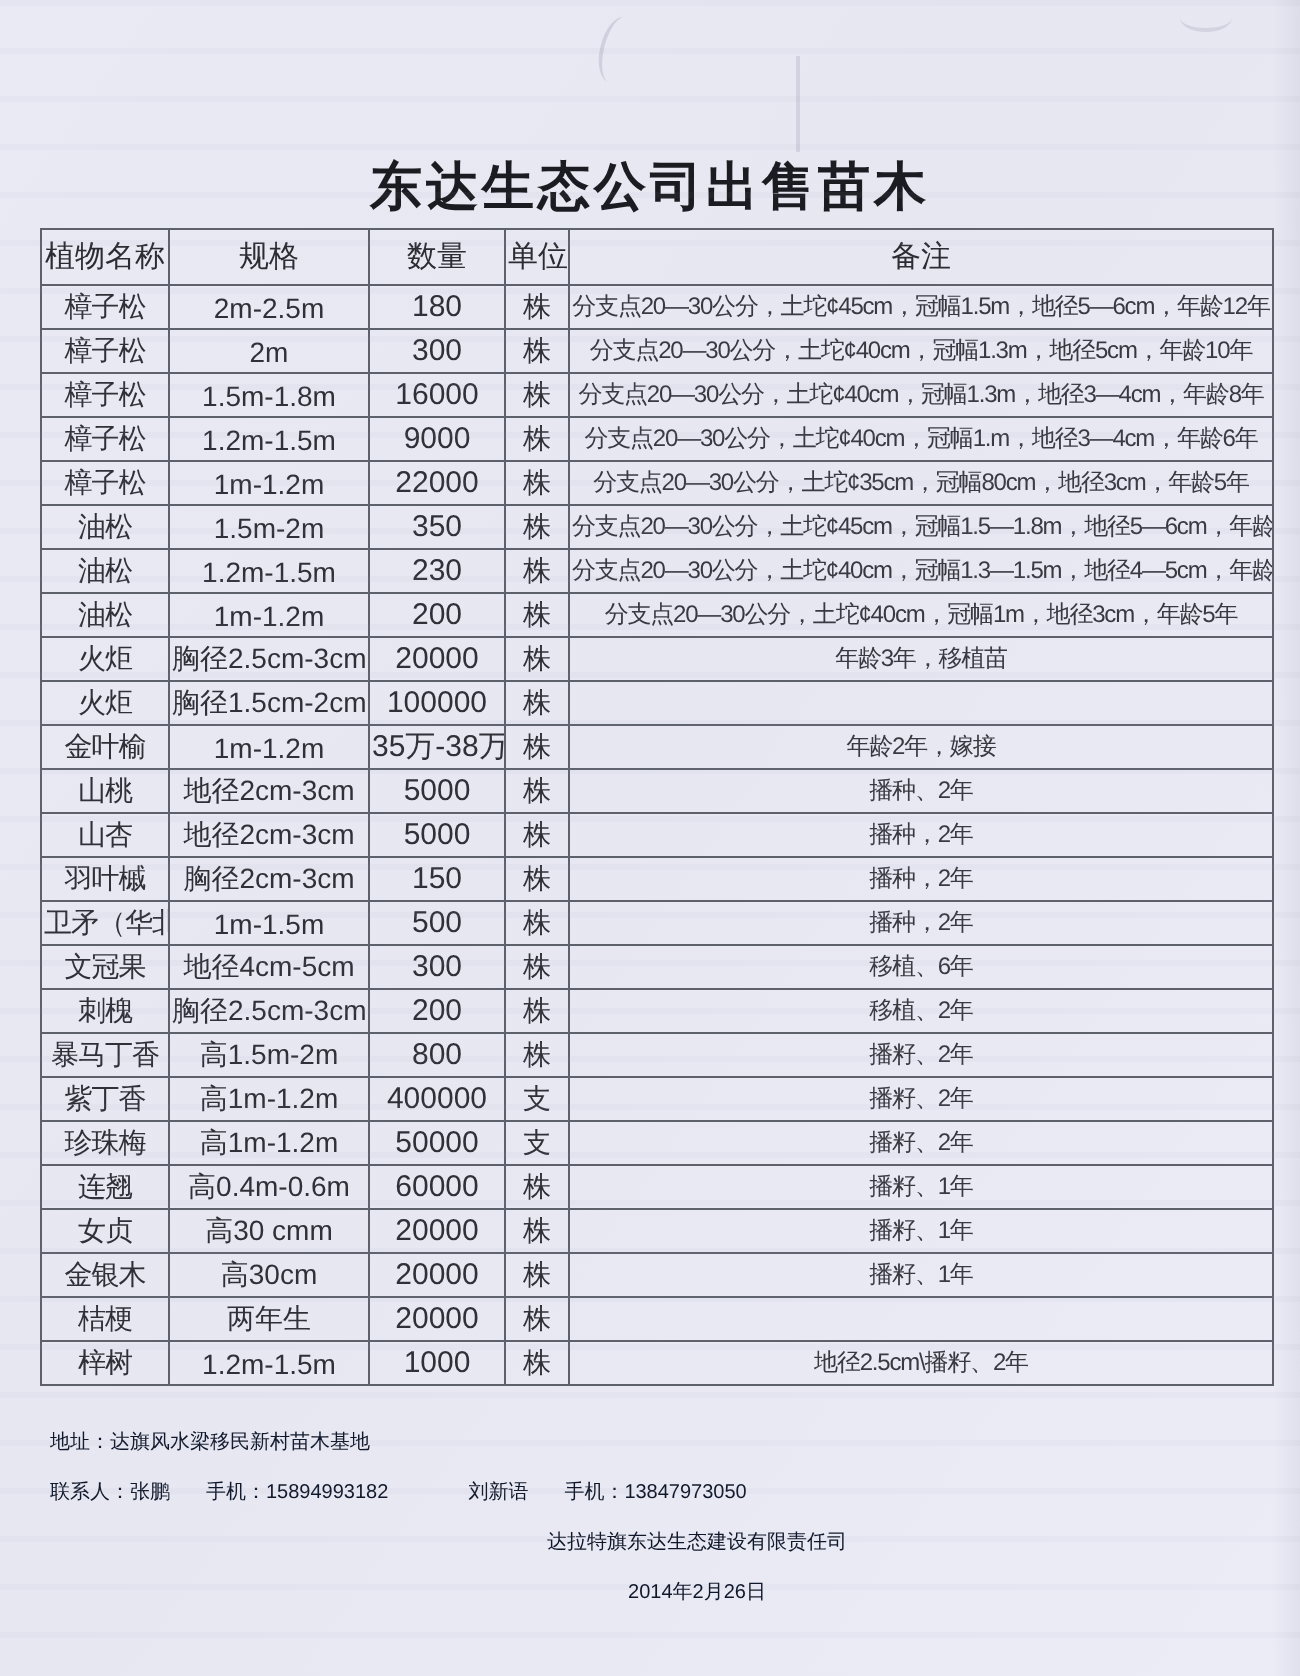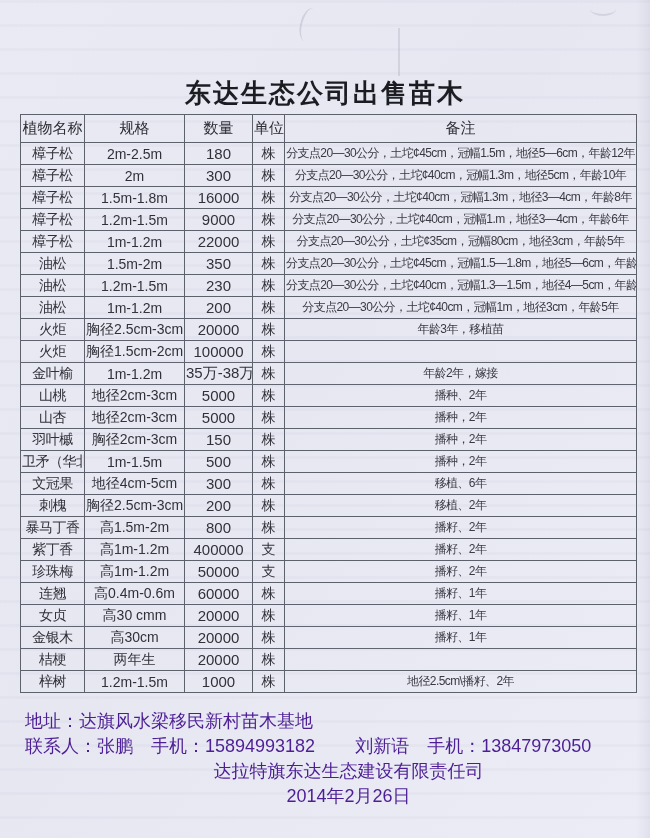--- a/index.html
+++ b/index.html
@@ -45,21 +45,21 @@
   col.c-name{width:64px;}
   col.c-spec{width:100px;}
   col.c-qty{width:68px;}
   col.c-unit{width:32px;}
   col.c-note{width:352px;}
   td.name{font-size:14px;letter-spacing:-0.5px;}
   td.spec{font-size:14px;}
   td.qty{font-size:15px;}
   td.unit{font-size:14px;}
   td.note{font-size:12px;letter-spacing:-0.6px;color:#383941;}
-  .footer{margin:16px 0 0 25px;width:611px;font-size:18px;color:#4c1d95;}
+  .footer{margin:16px 0 0 25px;width:611px;font-size:10px;color:#0f172a;}
   .footer .line{height:25px;line-height:25px;white-space:nowrap;}
   .footer .sp{display:inline-block;width:18px;}
   .footer .sp-wide{display:inline-block;width:40px;}
   .center-line{text-align:center;transform:translateX(18px);}
 </style>
 </head>
 <body>
 
 <div class="scan-streaks"></div>
 <div class="edge-shade"></div>

